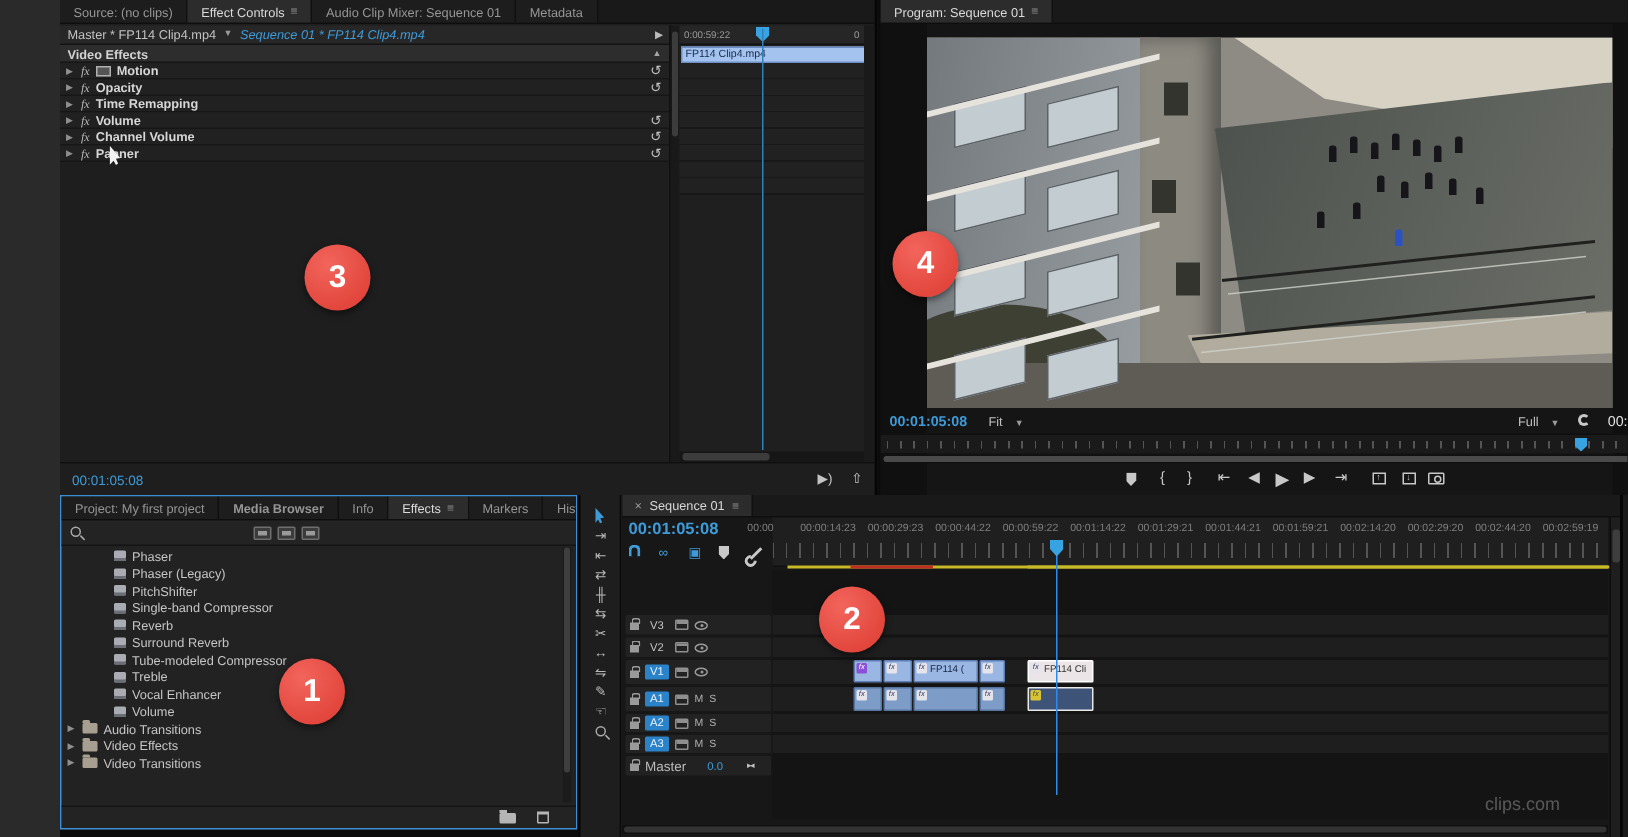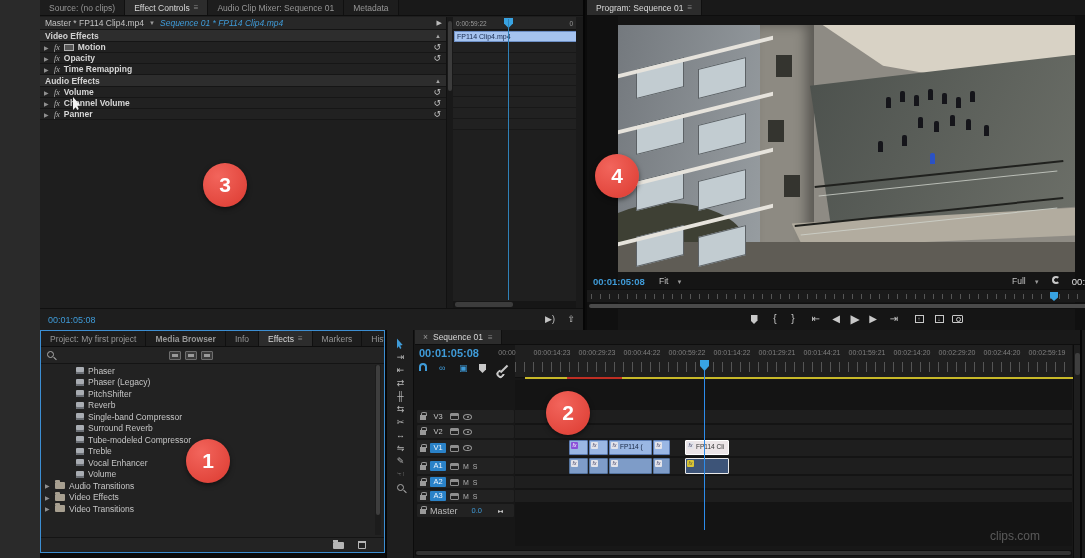--- a/index.html
+++ b/index.html
@@ -207,24 +207,20 @@
           <div class="disc">▶</div>
           <div class="fx-lbl">fx</div>
           <div class="ec-name">Opacity</div>
           <div class="reset">↺</div>
         </div>
         <div class="ec-row">
           <div class="disc">▶</div>
           <div class="fx-lbl">fx</div>
           <div class="ec-name">Time Remapping</div>
         </div>
-        <div class="ec-sec-header">
-          <div class="sec-title">Audio Effects</div>
-          <div class="sec-collapse">▲</div>
-        </div>
         <div class="ec-row">
           <div class="disc">▶</div>
           <div class="fx-lbl">fx</div>
           <div class="ec-name">Volume</div>
           <div class="reset">↺</div>
         </div>
         <div class="ec-row">
           <div class="disc">▶</div>
           <div class="fx-lbl">fx</div>
           <div class="ec-name">Channel Volume</div>
@@ -393,25 +389,25 @@
         <div class="fx-item">
           <div class="fx-item-ic"></div>
           <div class="lbl">Phaser (Legacy)</div>
         </div>
         <div class="fx-item">
           <div class="fx-item-ic"></div>
           <div class="lbl">PitchShifter</div>
         </div>
         <div class="fx-item">
           <div class="fx-item-ic"></div>
+          <div class="lbl">Single-band Compressor</div>
+        </div>
+        <div class="fx-item">
+          <div class="fx-item-ic"></div>
           <div class="lbl">Reverb</div>
-        </div>
-        <div class="fx-item">
-          <div class="fx-item-ic"></div>
-          <div class="lbl">Single-band Compressor</div>
         </div>
         <div class="fx-item">
           <div class="fx-item-ic"></div>
           <div class="lbl">Surround Reverb</div>
         </div>
         <div class="fx-item">
           <div class="fx-item-ic"></div>
           <div class="lbl">Tube-modeled Compressor</div>
         </div>
         <div class="fx-item">

